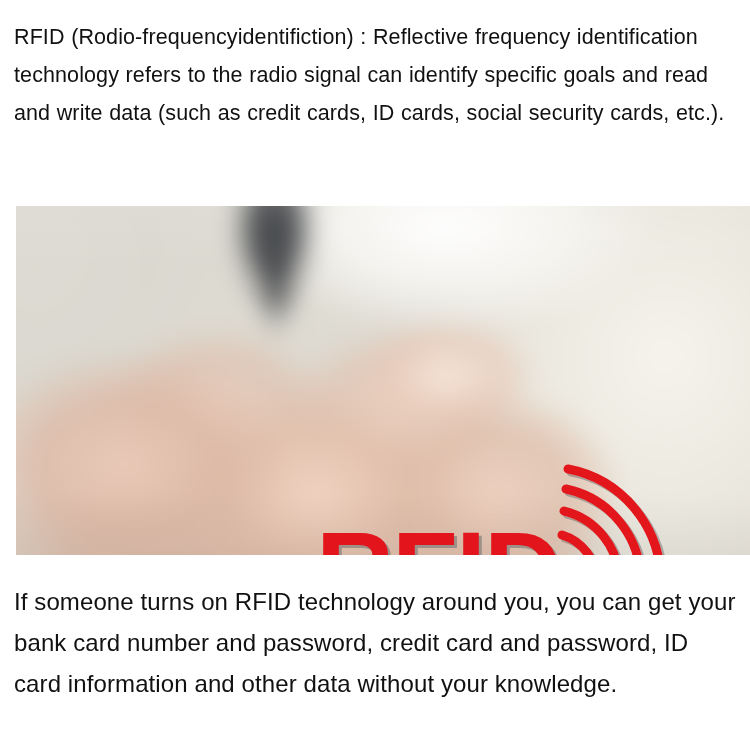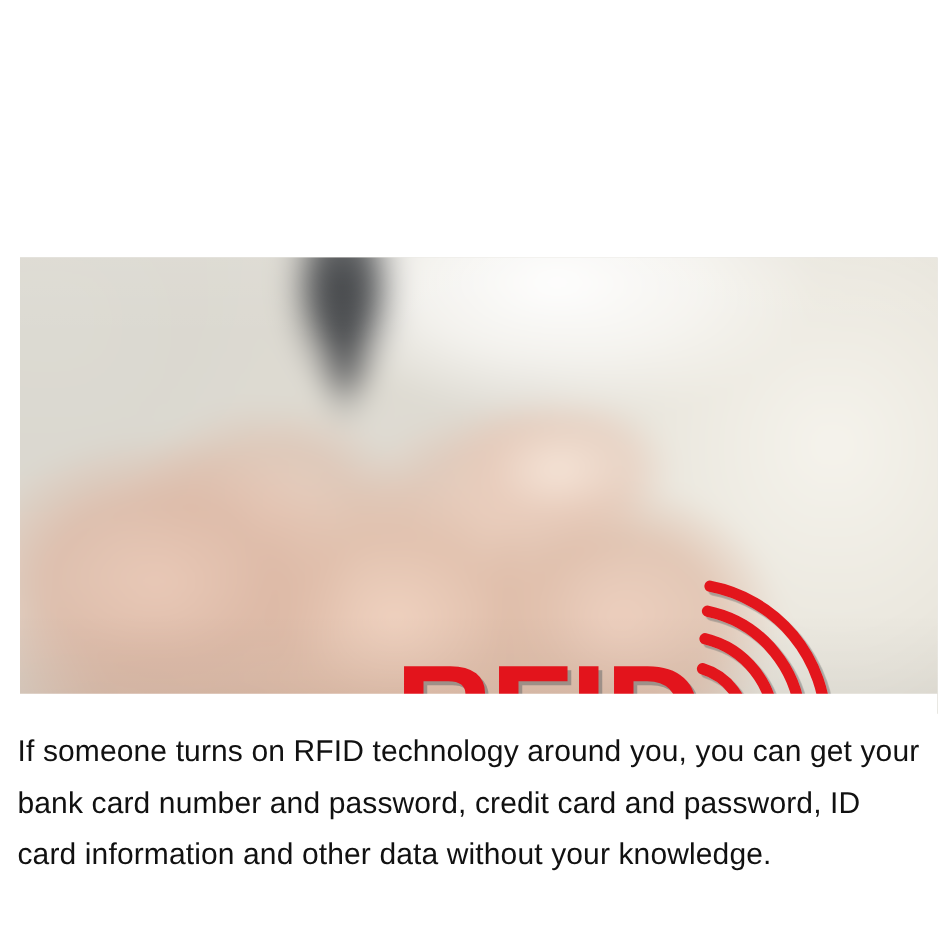--- a/index.html
+++ b/index.html
@@ -141,20 +141,23 @@
     line-height: 41px;
     letter-spacing: 0.1px;
     color: #111111;
   }
 </style>
 </head>
 <body>
 
 <div class="page">
 
+  <section class="top-text-block">
+    <p>RFID (Rodio-frequencyidentifiction) : Reflective frequency identification technology refers to the radio signal can identify specific goals and read and write data (such as credit cards, ID cards, social security cards, etc.).</p>
+  </section>
 
   <figure class="hero" style="margin:16px;">
     <div class="hero-photo"></div>
     <div class="hero-grain"></div>
 
     <div class="rfid-logo">
       <div class="rfid-word">RFID</div>
       <div class="rfid-waves">
         <svg width="140" height="240" viewBox="0 0 140 240" xmlns="http://www.w3.org/2000/svg" aria-hidden="true">
           <defs>

